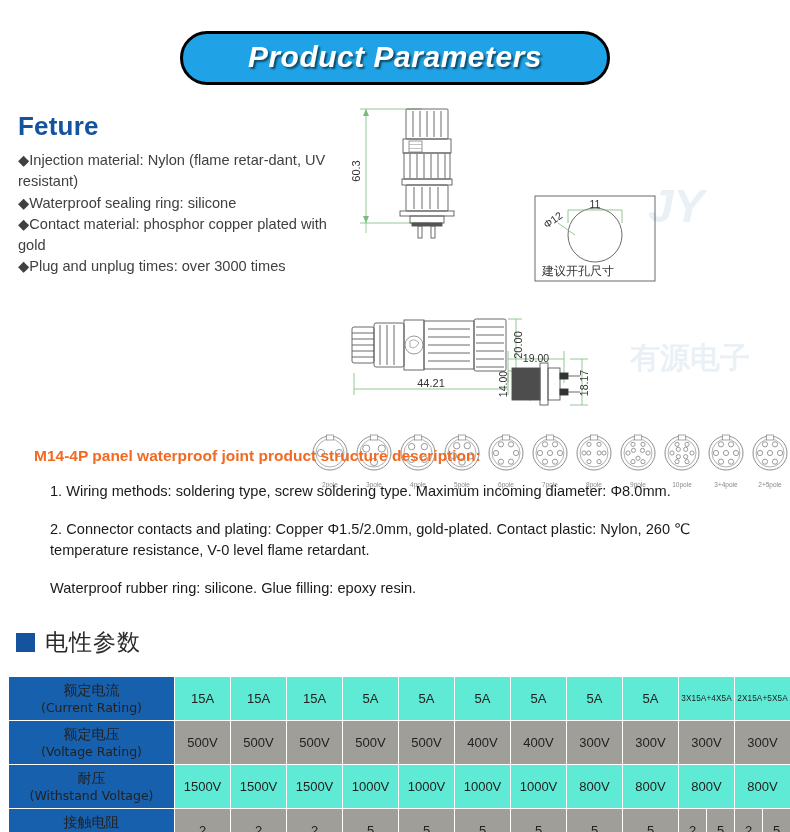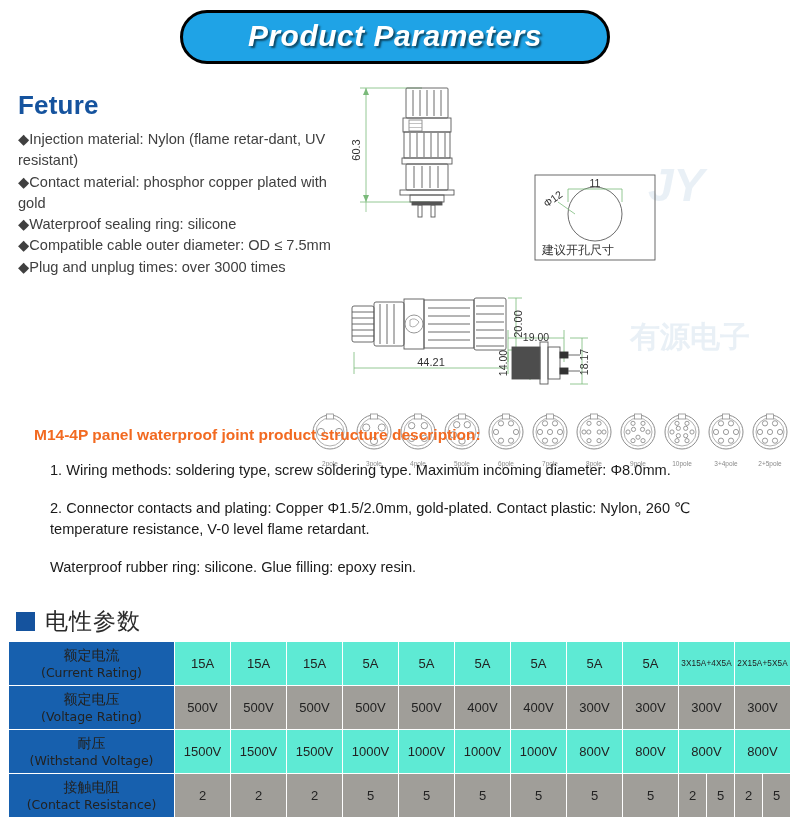--- a/index.html
+++ b/index.html
@@ -15,20 +15,21 @@
   }
 
   
   .title-wrap {
     width: 100%;
     height: 62px;
     display: flex;
     align-items: center;
     justify-content: center;
     padding-top: 12px;
+    margin-top: 21px;
   }
   .title-pill {
     background: #1fa3e6;
     border: 3px solid #000;
     border-radius: 30px;
     padding: 6px 48px 9px 48px;
     min-width: 430px;
     text-align: center;
   }
   .title-pill .t-text {
@@ -100,21 +101,21 @@
     font-size: 14.6px;
     line-height: 1.48;
     color: #1a1a1a;
   }
 
   
   .sec-head {
     display: flex;
     align-items: center;
     gap: 10px;
-    padding: 8px 0 4px 16px;
+    padding: 8px 0 18px 16px;
     position: relative;
   }
   .sec-sq {
     width: 19px; height: 19px;
     background: #15539e;
     display: inline-block;
     flex: 0 0 auto;
   }
   .sec-title {
     font-size: 23px;
@@ -172,23 +173,22 @@
     <div class="t-text">Product Parameters</div>
   </div>
 </div>
 
 <div class="upper">
 
   <div class="features">
     <h2>Feture</h2>
 
     <span class="feat-line"><span>◆</span><span>Injection material: Nylon (flame retar-dant, UV resistant)</span></span>
+    <span class="feat-line"><span>◆</span><span>Waterproof sealing ring: silicone</span></span>
     <span class="feat-line"><span>◆</span><span>Contact material: phosphor copper plated with gold</span></span>
-    <span class="feat-line"><span>◆</span><span>Waterproof sealing ring: silicone</span></span>
-    <span class="feat-line"><span>◆</span><span>Compatible cable outer diameter: OD ≤ 7.5mm</span></span>
     <span class="feat-line"><span>◆</span><span>Plug and unplug times: over 3000 times</span></span>
   </div>
 
   <div class="drawings">
 
     <div class="wm" style="left:318px; top:96px; font-size:46px; font-style:italic;">JY</div>
     <div class="wm" style="left:300px; top:255px; font-size:30px;">有源电子</div>
 
     <svg width="460" height="352" viewBox="0 0 460 352" style="position:absolute;left:0;top:0;">
       <g fill="none" stroke="#5a5a5a" stroke-width="0.9">

